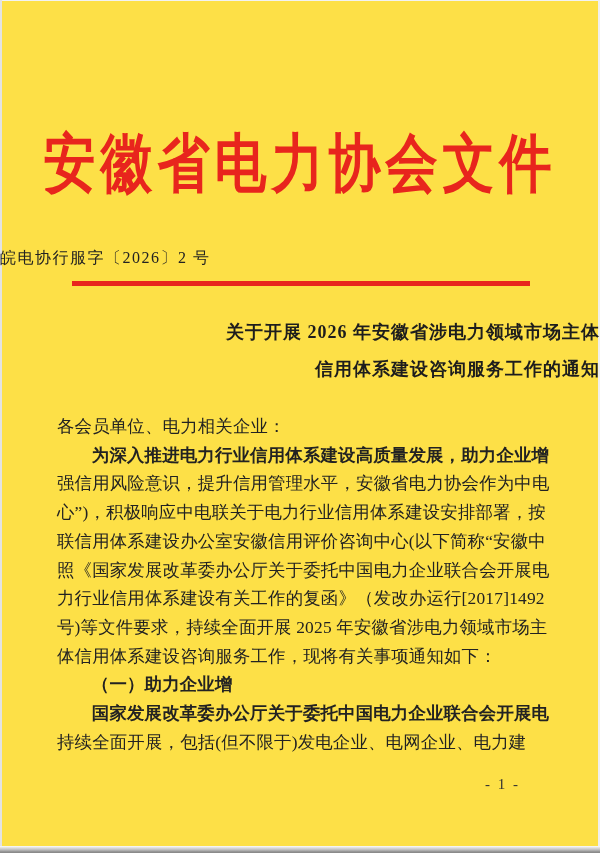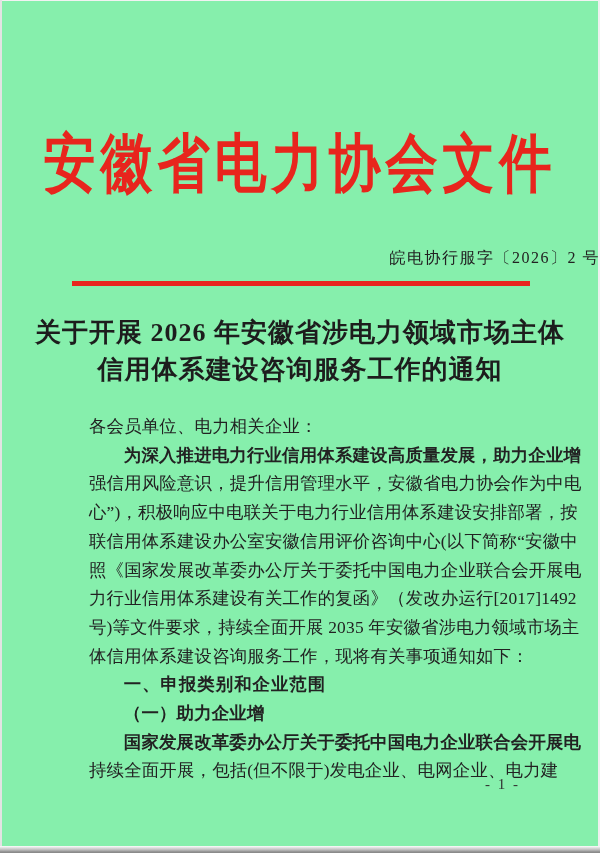--- a/index.html
+++ b/index.html
@@ -4,21 +4,21 @@
 <style>
   html, body {
     margin: 0;
     padding: 0;
     background: #ffffff;
   }
   .page {
     position: relative;
     width: 600px;
     height: 853px;
-    background: #86efac;
+    background: #fde047;
     overflow: hidden;
     font-family: "Liberation Serif", "DejaVu Serif", serif;
     box-shadow: inset 2px 0 0 #e3e3e3, inset -2px 0 0 #efefef, inset 0 1px 0 #f2f2f2;
   }
   .header-title {
     position: absolute;
     top: 122px;
     left: 0;
     width: 600px;
     text-align: center;
@@ -28,58 +28,57 @@
     letter-spacing: 5px;
     white-space: nowrap;
     transform: scaleY(1.22);
     transform-origin: center top;
   }
   .doc-number {
     position: absolute;
     top: 248px;
     left: 0;
     width: 600px;
-    text-align: right;
+    text-align: left;
     font-size: 16px;
     letter-spacing: 1.5px;
     color: #222222;
   }
   .red-rule {
     position: absolute;
     top: 281px;
     left: 72px;
     width: 458px;
     height: 5px;
     background: var(--accent-red, #e8251d);
   }
   .title {
     position: absolute;
     top: 314px;
     left: 0;
     width: 600px;
-    text-align: center;
-    font-size: 26px;
+    text-align: right;
+    font-size: 18px;
     font-weight: bold;
     line-height: 37px;
     letter-spacing: 1px;
     color: #1d1d1d;
   }
   .body-block {
     position: absolute;
     top: 412px;
     left: 57px;
     width: 488px;
     font-size: 17.4px;
     line-height: 28.7px;
     color: #222222;
     letter-spacing: 0.2px;
   }
   .line {
     white-space: nowrap;
-    margin-left: 32px;
   }
   .indent {
     text-indent: 2em;
     font-weight: bold;
   }
   .heading {
     font-family: "Liberation Sans", "DejaVu Sans", sans-serif;
     font-weight: bold;
     letter-spacing: 1px;
   }
@@ -118,23 +117,22 @@
   </div>
 
   <div class="body-block">
     <div class="line">各会员单位、电力相关企业：</div>
     <div class="line indent">为深入推进电力行业信用体系建设高质量发展，助力企业增</div>
     <div class="line">强信用风险意识，提升信用管理水平，安徽省电力协会作为中电</div>
     <div class="line">心”)，积极响应中电联关于电力行业信用体系建设安排部署，按</div>
     <div class="line">联信用体系建设办公室安徽信用评价咨询中心(以下简称“安徽中</div>
     <div class="line">照《国家发展改革委办公厅关于委托中国电力企业联合会开展电</div>
     <div class="line">力行业信用体系建设有关工作的复函》（发改办运行[2017]1492</div>
-    <div class="line">号)等文件要求，持续全面开展 2035 年安徽省涉电力领域市场主</div>
+    <div class="line">号)等文件要求，持续全面开展 2025 年安徽省涉电力领域市场主</div>
     <div class="line">体信用体系建设咨询服务工作，现将有关事项通知如下：</div>
-    <div class="line indent heading">一、申报类别和企业范围</div>
     <div class="line indent">（一）助力企业增</div>
     <div class="line indent">国家发展改革委办公厅关于委托中国电力企业联合会开展电</div>
     <div class="line">持续全面开展，包括(但不限于)发电企业、电网企业、电力建</div>
   </div>
 
   <div class="page-number">- 1 -</div>
 
   <div class="bottom-edge"></div>
 
 </div>

